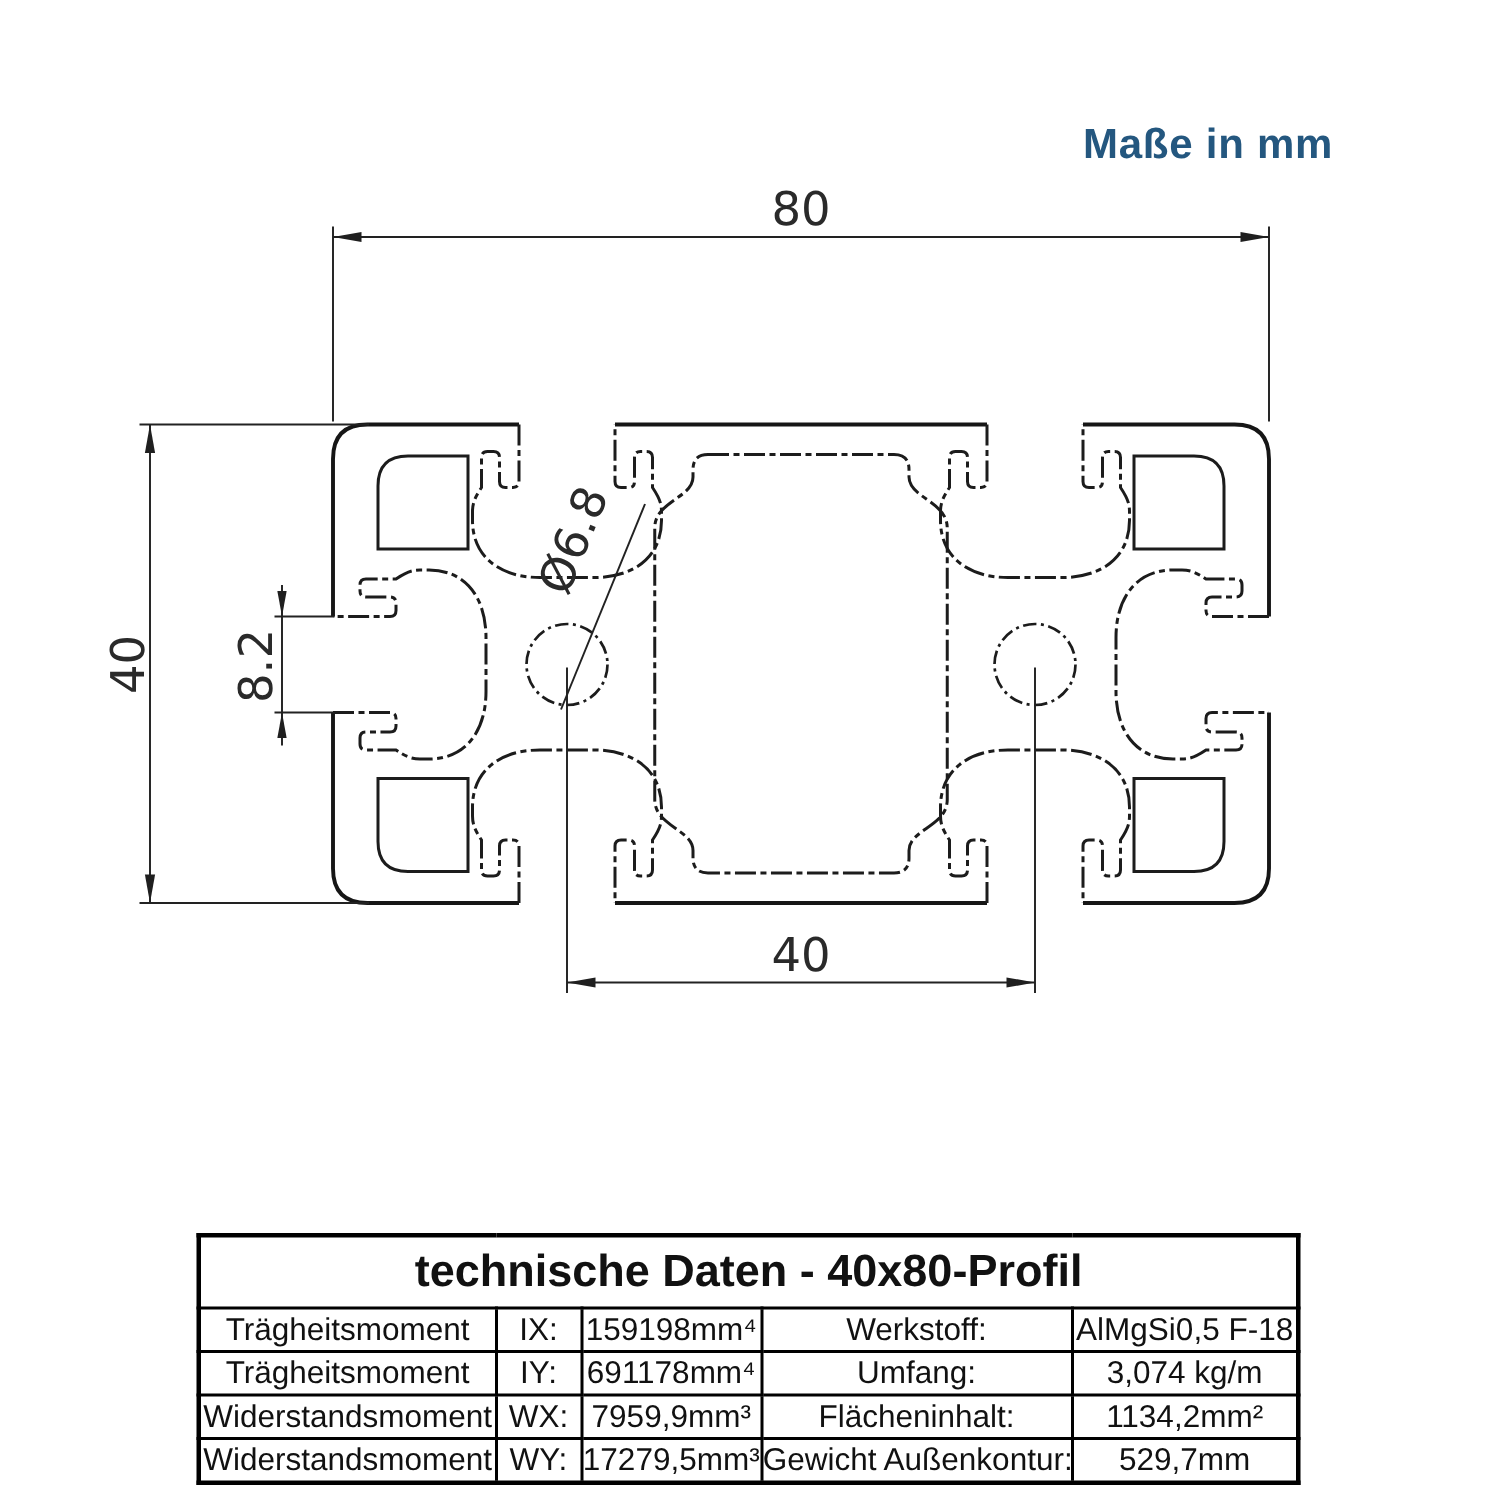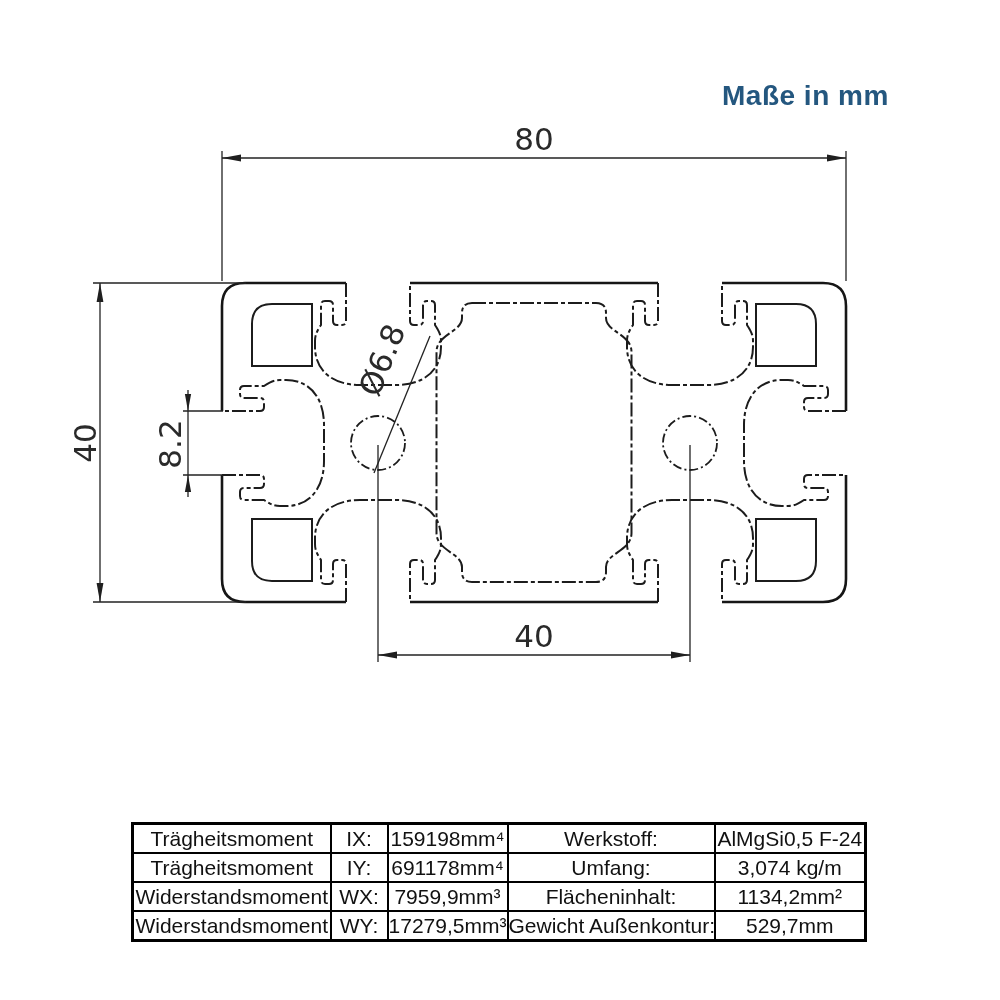--- a/index.html
+++ b/index.html
@@ -116,25 +116,28 @@
   <table class="tech">
     <colgroup>
       <col style="width:198px">
         <col style="width:57px">
         <col style="width:120px">
       <col style="width:207px">
         <col style="width:151px">
     </colgroup>
     <tbody>
       <tr>
+        <td class="title" colspan="5">technische Daten - 40x80-Profil</td>
+      </tr>
+      <tr>
         <td class="c-left">Trägheitsmoment</td>
         <td class="c-left">IX:</td>
         <td class="c-right">159198mm⁴</td>
         <td class="c-left">Werkstoff:</td>
-        <td class="c-right">AlMgSi0,5 F-24</td>
+        <td class="c-right">AlMgSi0,5 F-18</td>
       </tr>
       <tr>
         <td class="c-left">Trägheitsmoment</td>
         <td class="c-left">IY:</td>
         <td class="c-right">691178mm⁴</td>
         <td class="c-left">Umfang:</td>
         <td class="c-right">3,074 kg/m</td>
       </tr>
       <tr>
         <td class="c-left">Widerstandsmoment</td>

